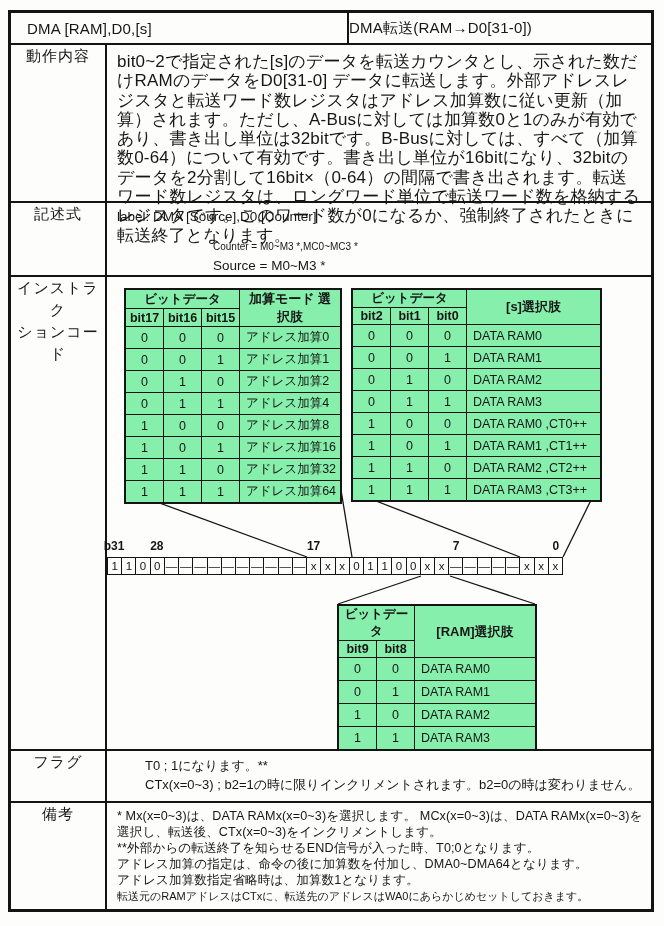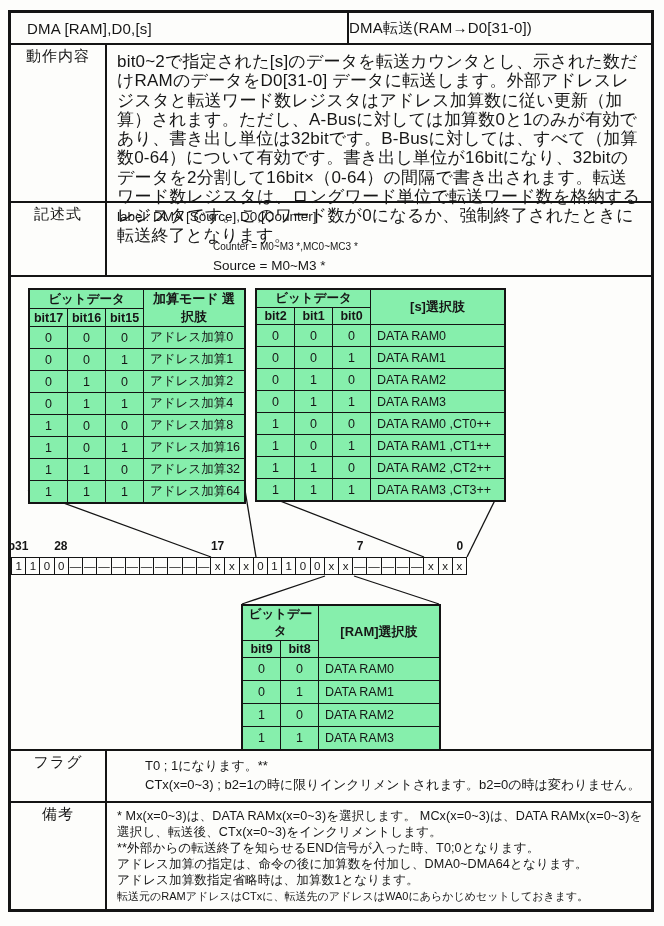--- a/index.html
+++ b/index.html
@@ -87,20 +87,24 @@
     <div class="row row-not">
       <div class="rlabel">記述式</div>
       <div class="rcontent">
         <div class="not-line1">label:  DMA [Source],D0,[Counter]</div>
         <div class="not-line2">Counter = M0~M3 *,MC0~MC3 *</div>
         <div class="not-line3">Source = M0~M3 *</div>
       </div>
     </div>
 
     <div class="row row-ic">
+      <div class="rlabel">
+        <div>インストラク</div>
+        <div>ションコード</div>
+      </div>
       <div class="rcontent">
         <svg class="connectors" viewBox="0 0 518 472" xmlns="http://www.w3.org/2000/svg">
           <line x1="17" y1="213" x2="200" y2="280" stroke="#141414" stroke-width="1.3"></line>
           <line x1="234" y1="213" x2="245" y2="280" stroke="#141414" stroke-width="1.3"></line>
           <line x1="246" y1="215" x2="413" y2="280" stroke="#141414" stroke-width="1.3"></line>
           <line x1="488" y1="215" x2="456" y2="280" stroke="#141414" stroke-width="1.3"></line>
           <line x1="314" y1="299" x2="231" y2="327" stroke="#141414" stroke-width="1.3"></line>
           <line x1="343" y1="299" x2="428" y2="327" stroke="#141414" stroke-width="1.3"></line>
         </svg>
         <div class="tbl tbl-addmode">

